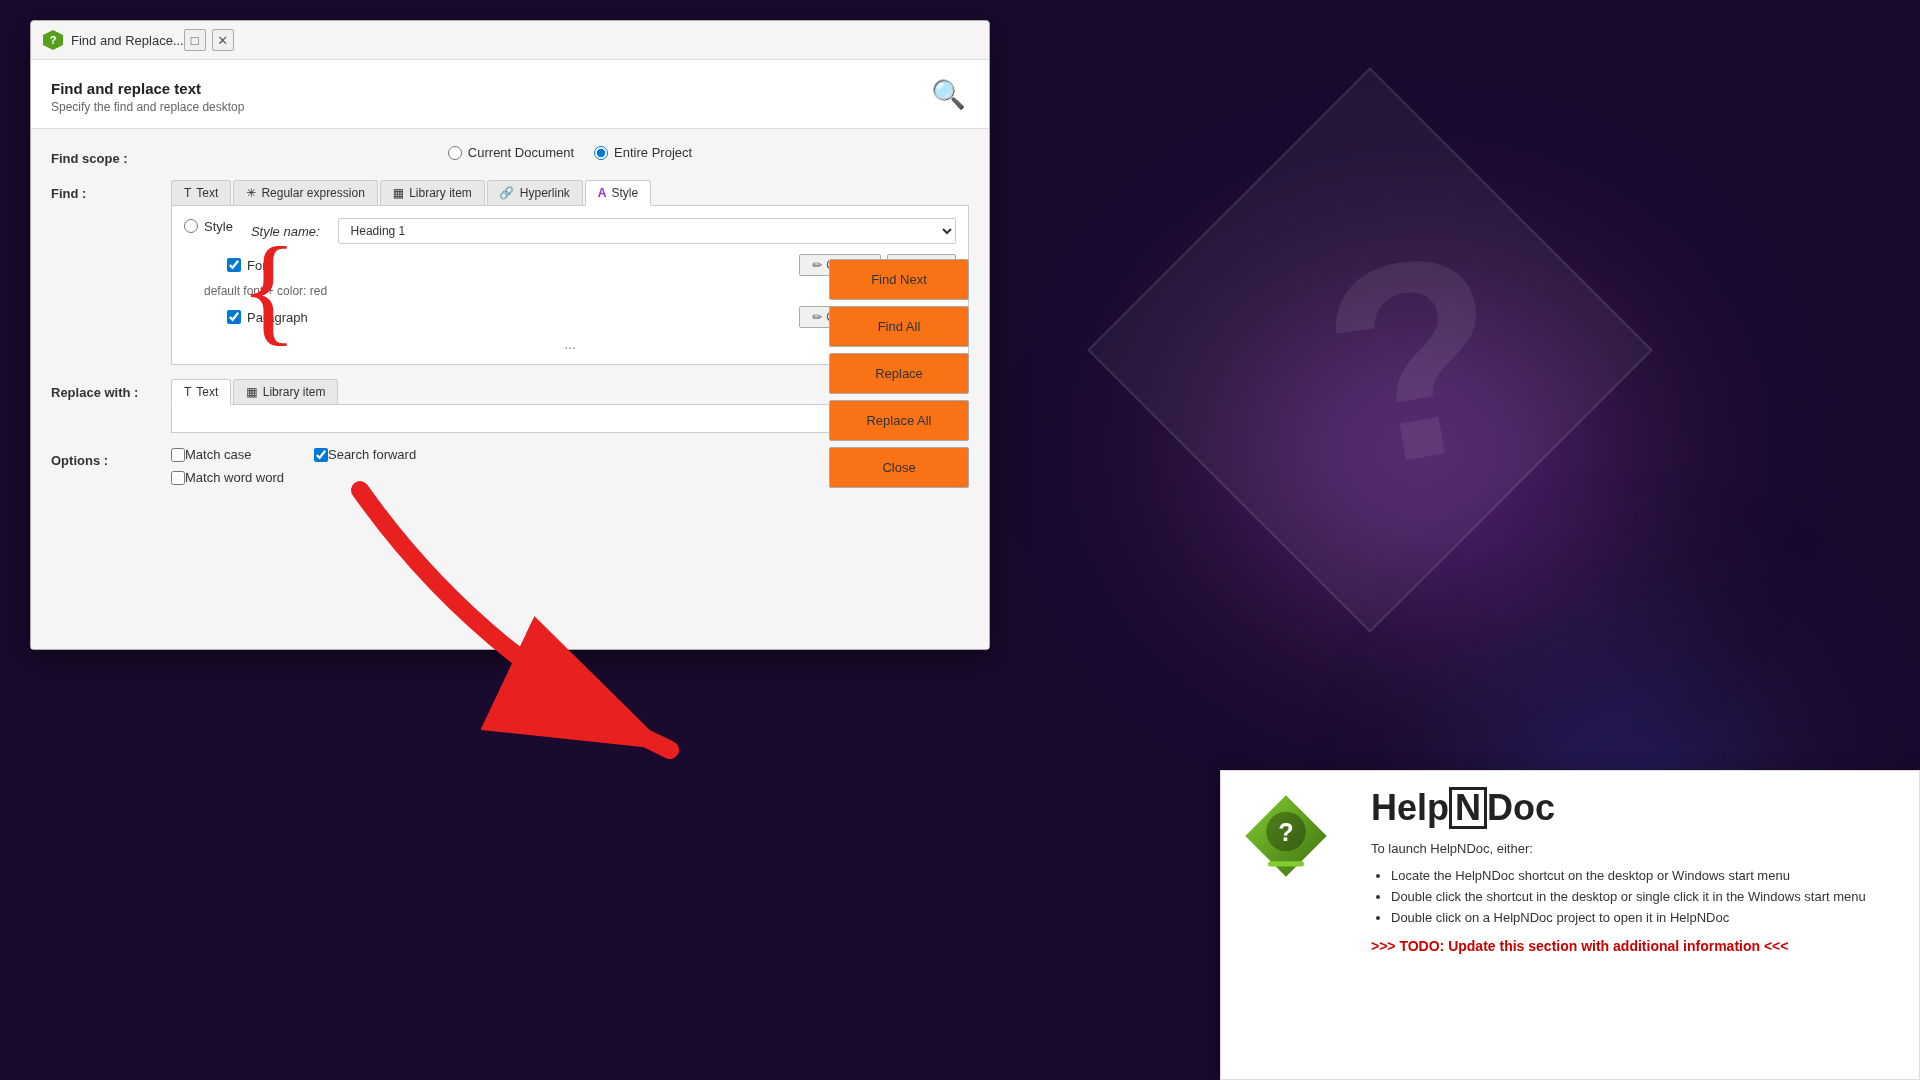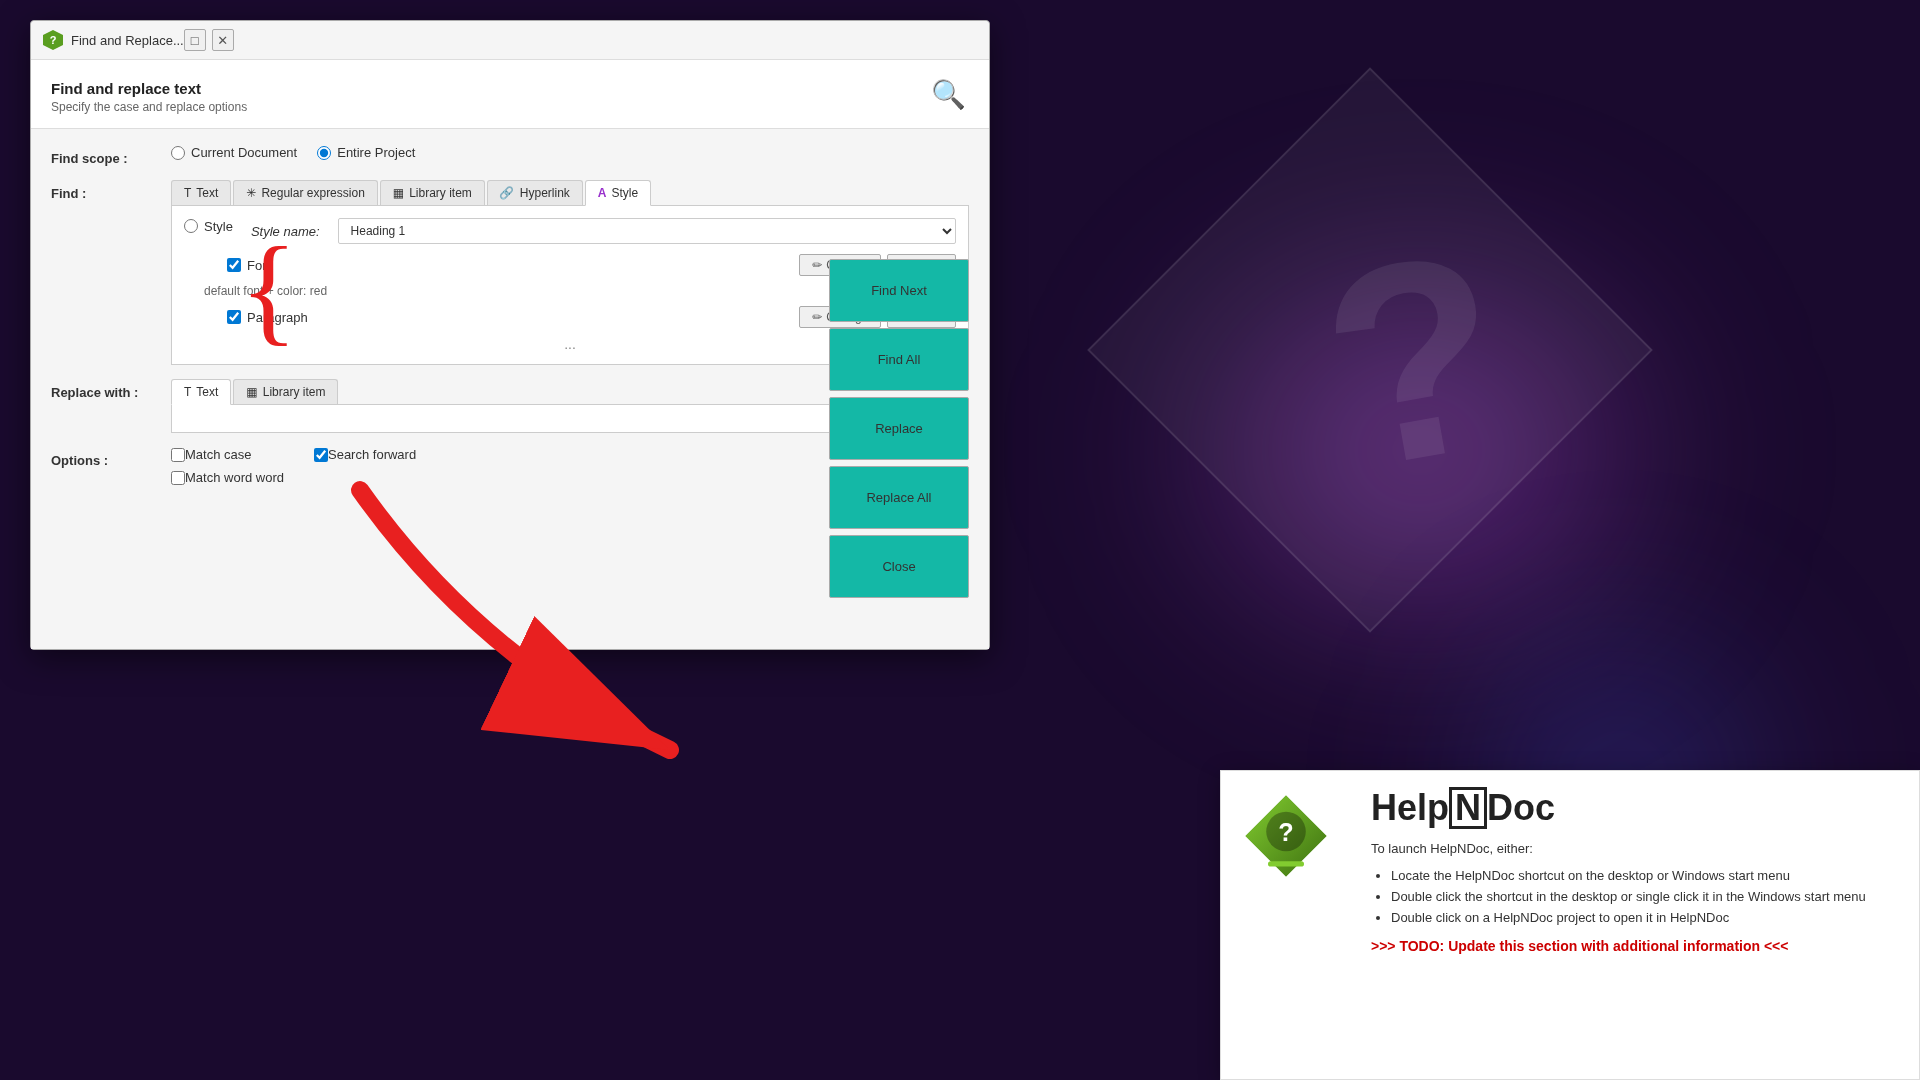--- a/index.html
+++ b/index.html
@@ -156,20 +156,21 @@
     }
     .form-content {
       flex: 1;
     }
 
     
     .radio-group {
       display: flex;
       gap: 20px;
       align-items: center;
+      justify-content: center;
     }
     .radio-item {
       display: flex;
       align-items: center;
       gap: 6px;
       font-size: 13px;
       color: #333;
       cursor: pointer;
     }
     .radio-input {
@@ -336,24 +337,24 @@
       position: absolute;
       right: 20px;
       top: 130px;
       display: flex;
       flex-direction: column;
       gap: 6px;
       width: 140px;
     }
     .btn-main {
       width: 140px;
-      padding: 23px 10px;
+      padding: 12px 10px;
       font-size: 13px;
       border: 1px solid #aaa;
-      background: #14b8a6;
+      background: #f97316;
       cursor: pointer;
       border-radius: 2px;
       text-align: center;
       color: #333;
     }
 
     
     .annotation-brace {
       position: absolute;
       left: 240px;
@@ -452,21 +453,21 @@
     </div>
     <div class="dialog-controls">
       <button class="dialog-btn">□</button>
       <button class="dialog-btn">✕</button>
     </div>
   </div>
 
   <div class="dialog-header">
     <div class="dialog-header-text">
       <div class="dialog-header-title">Find and replace text</div>
-      <div class="dialog-header-subtitle">Specify the case and replace options</div>
+      <div class="dialog-header-subtitle">Specify the find and replace desktop</div>
     </div>
     <div class="search-icon-large">🔍</div>
   </div>
 
   <div class="dialog-body" style="position:relative; min-height:520px;">
 
     <div class="form-row">
       <div class="form-label">Find scope :</div>
       <div class="form-content">
         <div class="radio-group">

